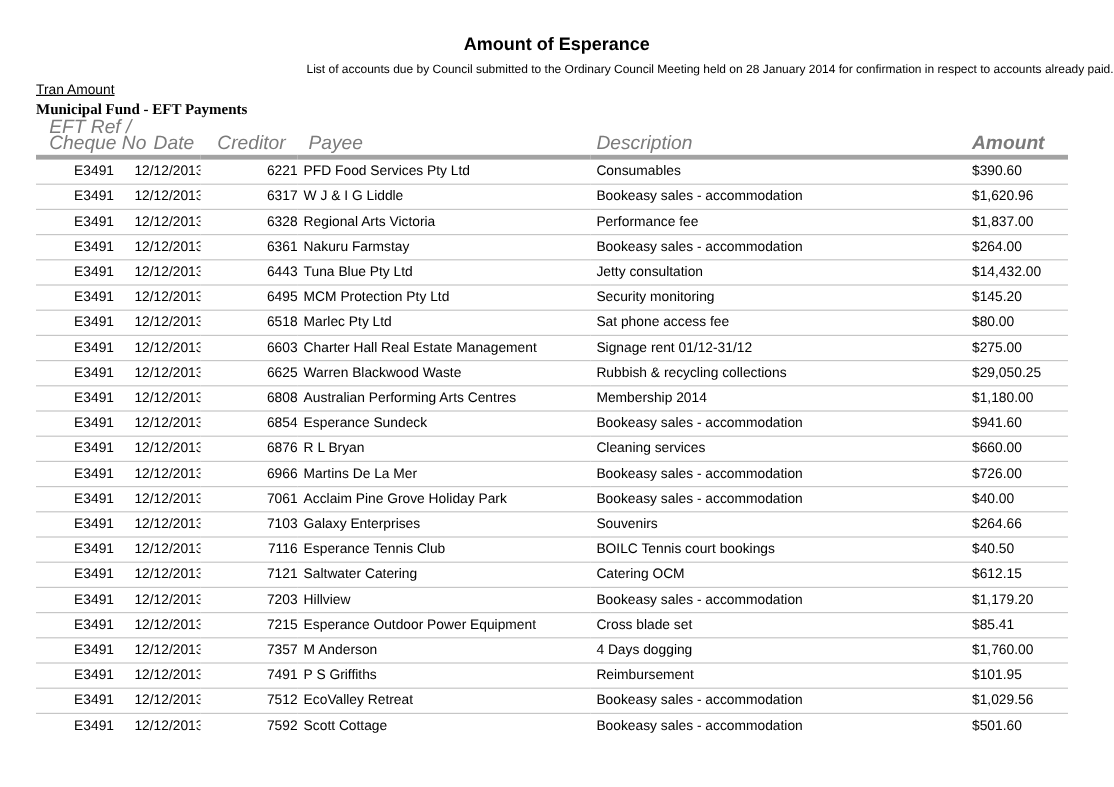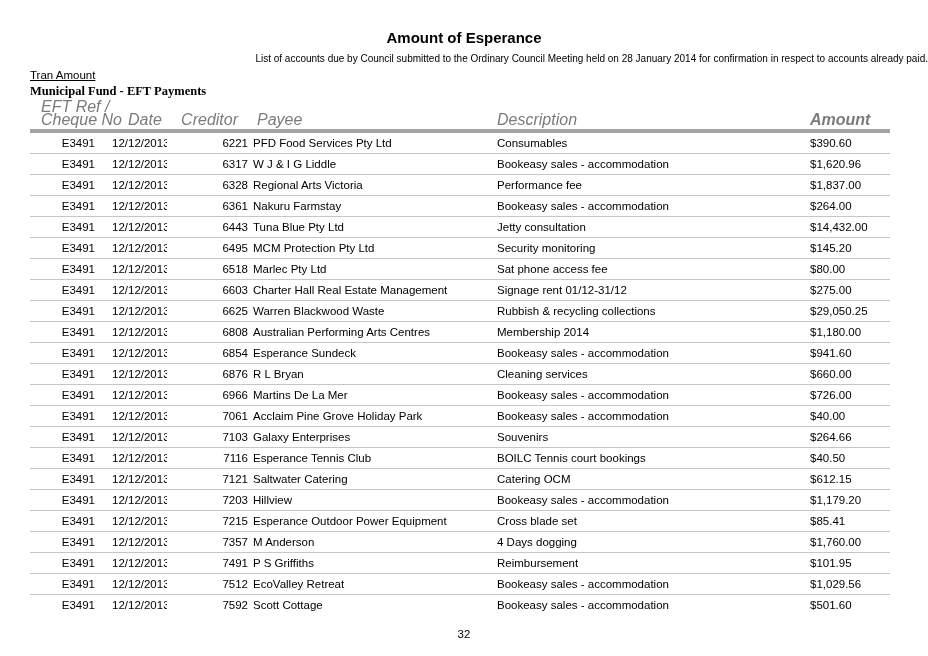--- a/index.html
+++ b/index.html
@@ -306,15 +306,14 @@
     <td class="c-ref">E3491</td>
     <td class="c-date">12/12/2013</td>
     <td class="c-cred">7592</td>
     <td class="c-payee">Scott Cottage</td>
     <td class="c-desc">Bookeasy sales - accommodation</td>
     <td class="c-amt">$501.60</td>
   </tr>
       </tbody>
   </table>
 
-  <div class="pagenum">32</div>
 
 </div>
 
 </body></html>

